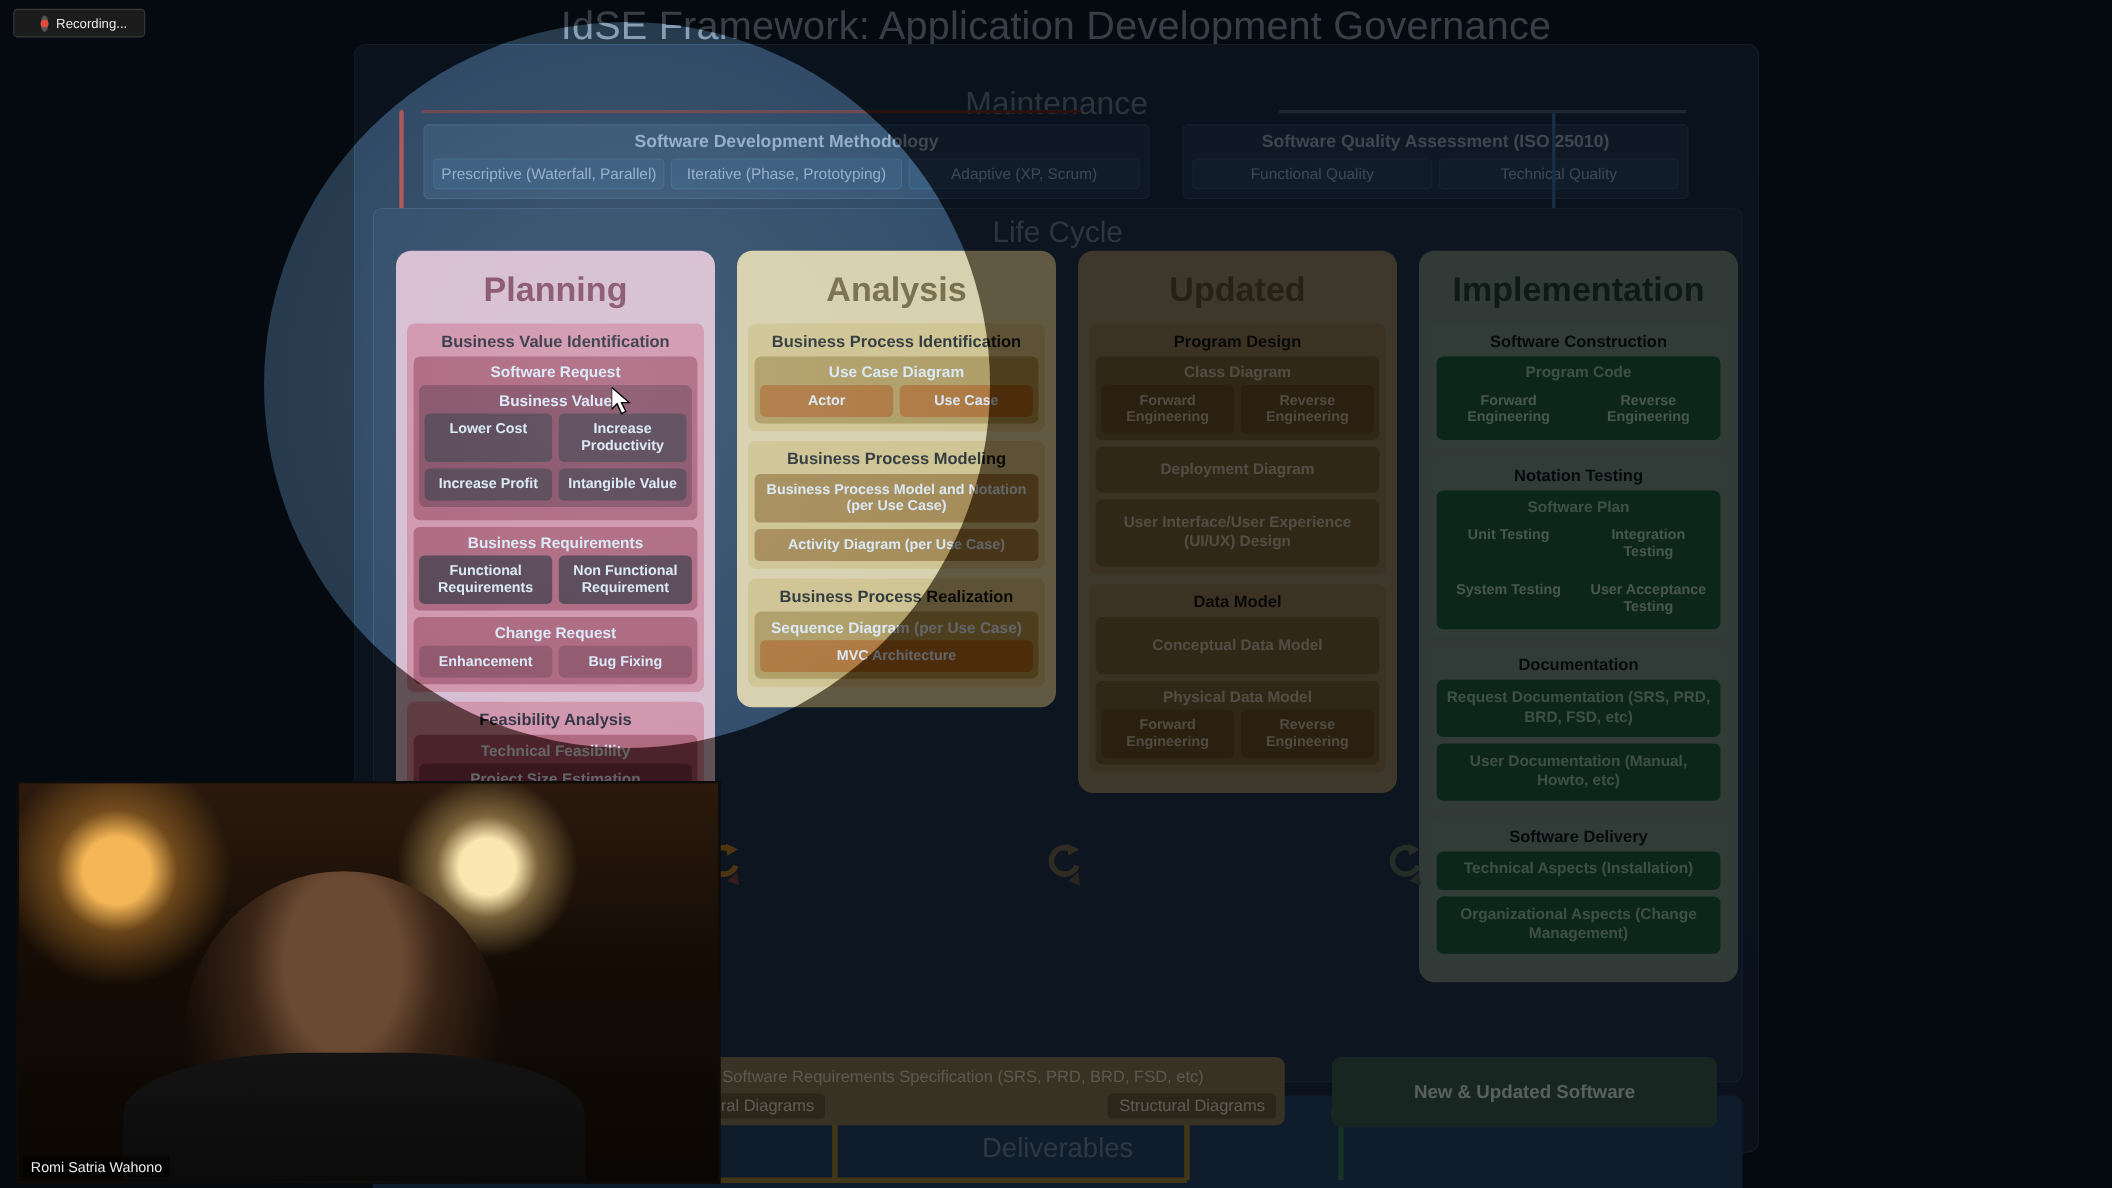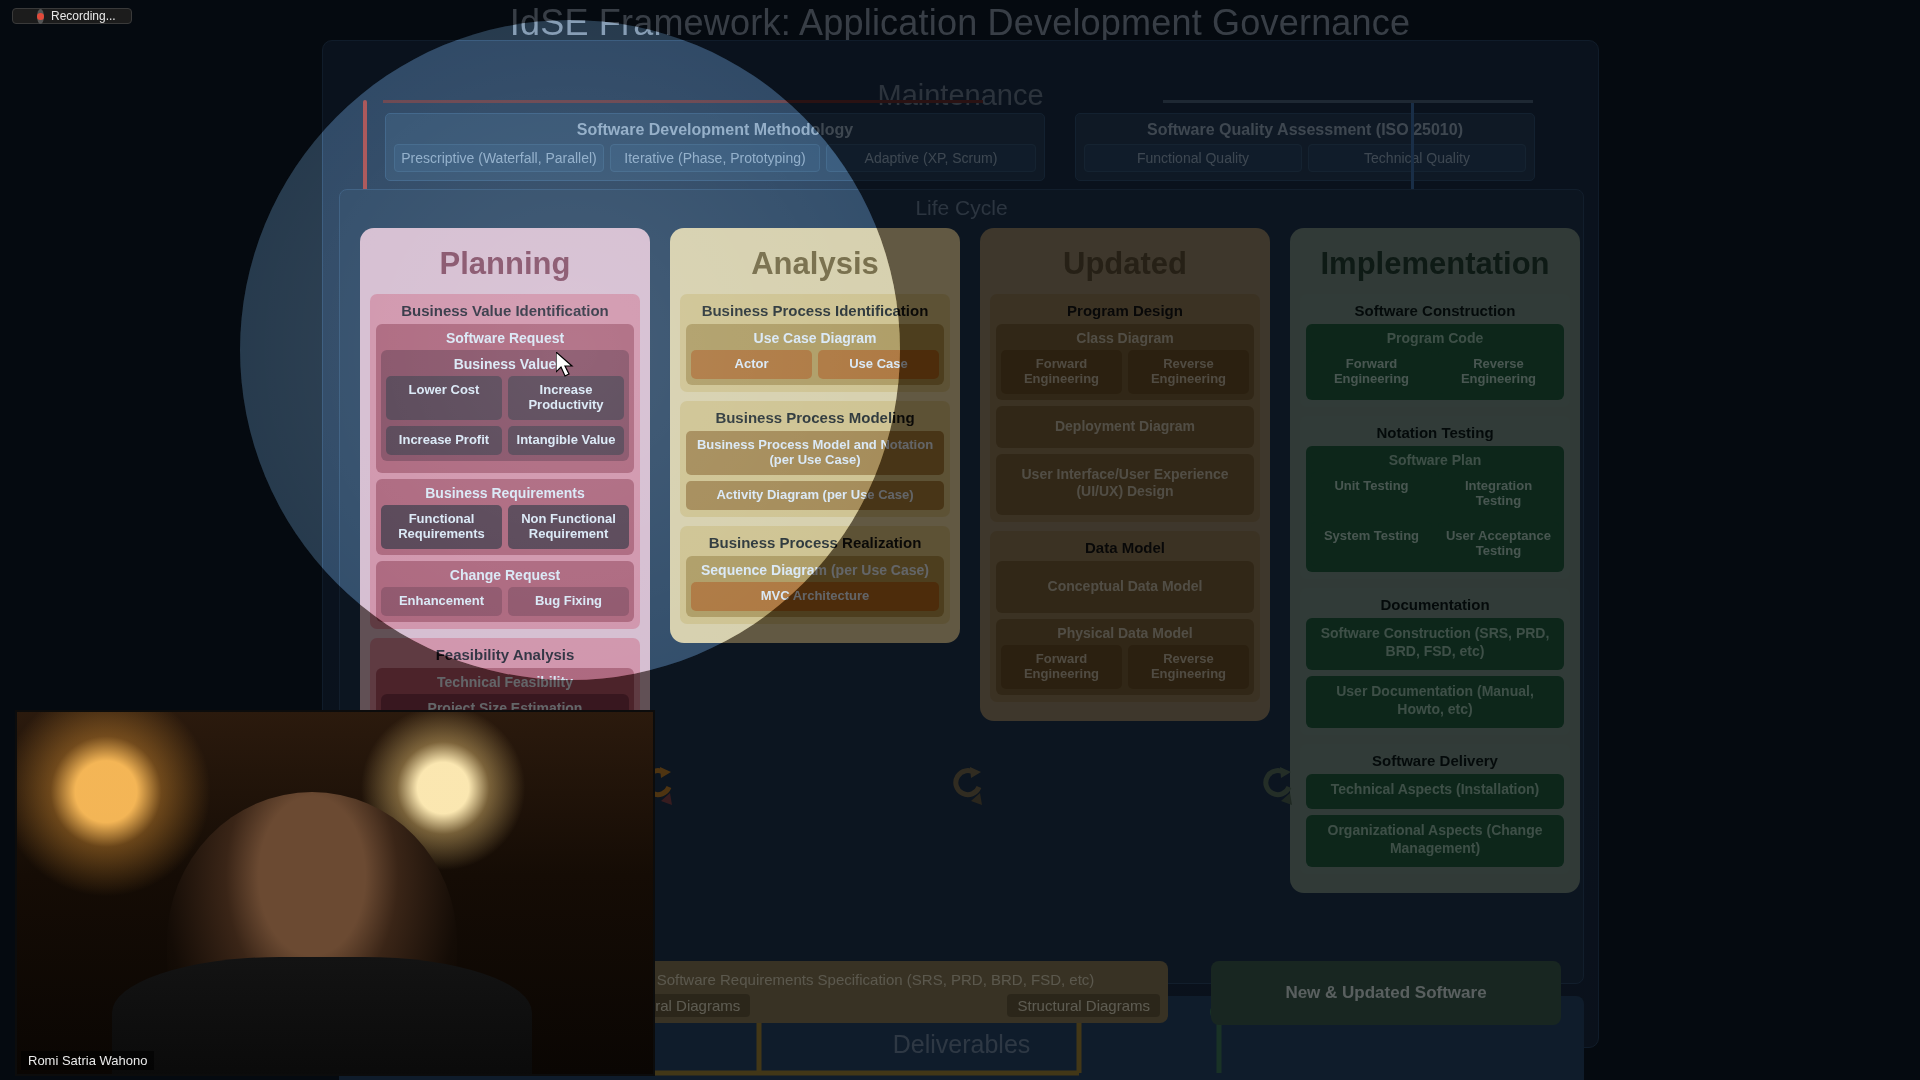--- a/index.html
+++ b/index.html
@@ -48,21 +48,21 @@
     flex:1; background:#27415c; border:1px solid #33536f; border-radius:4px;
     color:#9cb1c4; font-size:14px; text-align:center; padding:5px 2px; white-space:nowrap;
   }
   
   .lifecycle{
     position:absolute; left:16px; top:148px; width:1245px; height:795px;
     background:#1b2d42; border:1px solid #2b4562; border-radius:8px;
   }
   .lc-label{
     position:absolute; left:0; top:6px; width:100%; text-align:center;
-    color:#6e8095; font-size:21px;
+    color:#6e8095; font-size:27px;
   }
   
   .col{
     position:absolute; top:38px; width:290px; border-radius:14px; padding:8px 10px 10px 10px;
   }
   .col-title{ text-align:center; font-size:31px; font-weight:600; padding:10px 0 12px; }
   .grp{ border-radius:7px; margin-bottom:9px; padding:5px 6px 7px; }
   .grp-h{ text-align:center; font-size:15px; font-weight:700; padding:3px 0 5px; }
   .sub{ border-radius:6px; padding:4px 5px 6px; margin-bottom:6px; }
   .sub-h{ text-align:center; font-size:14px; font-weight:700; padding:2px 0 4px; }
@@ -140,21 +140,21 @@
   }
   #spot2{
     position:absolute; left:240px; top:20px; width:660px; height:660px;
     border-radius:50%; pointer-events:none;
     background:radial-gradient(circle at 50% 50%, rgba(255,255,255,.10) 0%, rgba(255,255,255,.02) 70%, rgba(255,255,255,0) 100%);
   }
   
 
   
   #rec{
-    position:absolute; left:12px; top:8px; height:16px; width:120px;
+    position:absolute; left:12px; top:8px; height:26px; width:120px;
     background:#1c1c1c; border:1px solid #3a3a3a; border-radius:4px;
     display:flex; align-items:center; gap:7px; padding:0 24px; z-index:60;
   }
   #rec .dotwrap{ width:15px;height:15px;border-radius:50%;background:#555;display:flex;align-items:center;justify-content:center;}
   #rec .dotwrap i{ width:7px;height:7px;border-radius:50%;background:#e24a3a;display:block;}
   #rec span{ color:#e8e8e8; font-size:12px; }
 
   
   #cam{
     position:absolute; left:15px; top:710px; width:640px; height:366px;
@@ -365,21 +365,21 @@
             <div class="row2" style="margin-bottom:0;">
               <div class="chip">System Testing</div>
               <div class="chip">User Acceptance Testing</div>
             </div>
           </div>
         </div>
 
         <div class="grp">
           <div class="grp-h">Documentation</div>
           <div class="sub">
-            <div class="sub-h" style="line-height:1.3;">Software Construction (SRS, PRD, BRD, FSD, etc)</div>
+            <div class="sub-h" style="line-height:1.3;">Request Documentation (SRS, PRD, BRD, FSD, etc)</div>
           </div>
           <div class="sub" style="margin-bottom:0;">
             <div class="sub-h" style="line-height:1.3;">User Documentation (Manual, Howto, etc)</div>
           </div>
         </div>
 
         <div class="grp">
           <div class="grp-h">Software Delivery</div>
           <div class="sub">
             <div class="sub-h" style="line-height:1.3;">Technical Aspects (Installation)</div>

